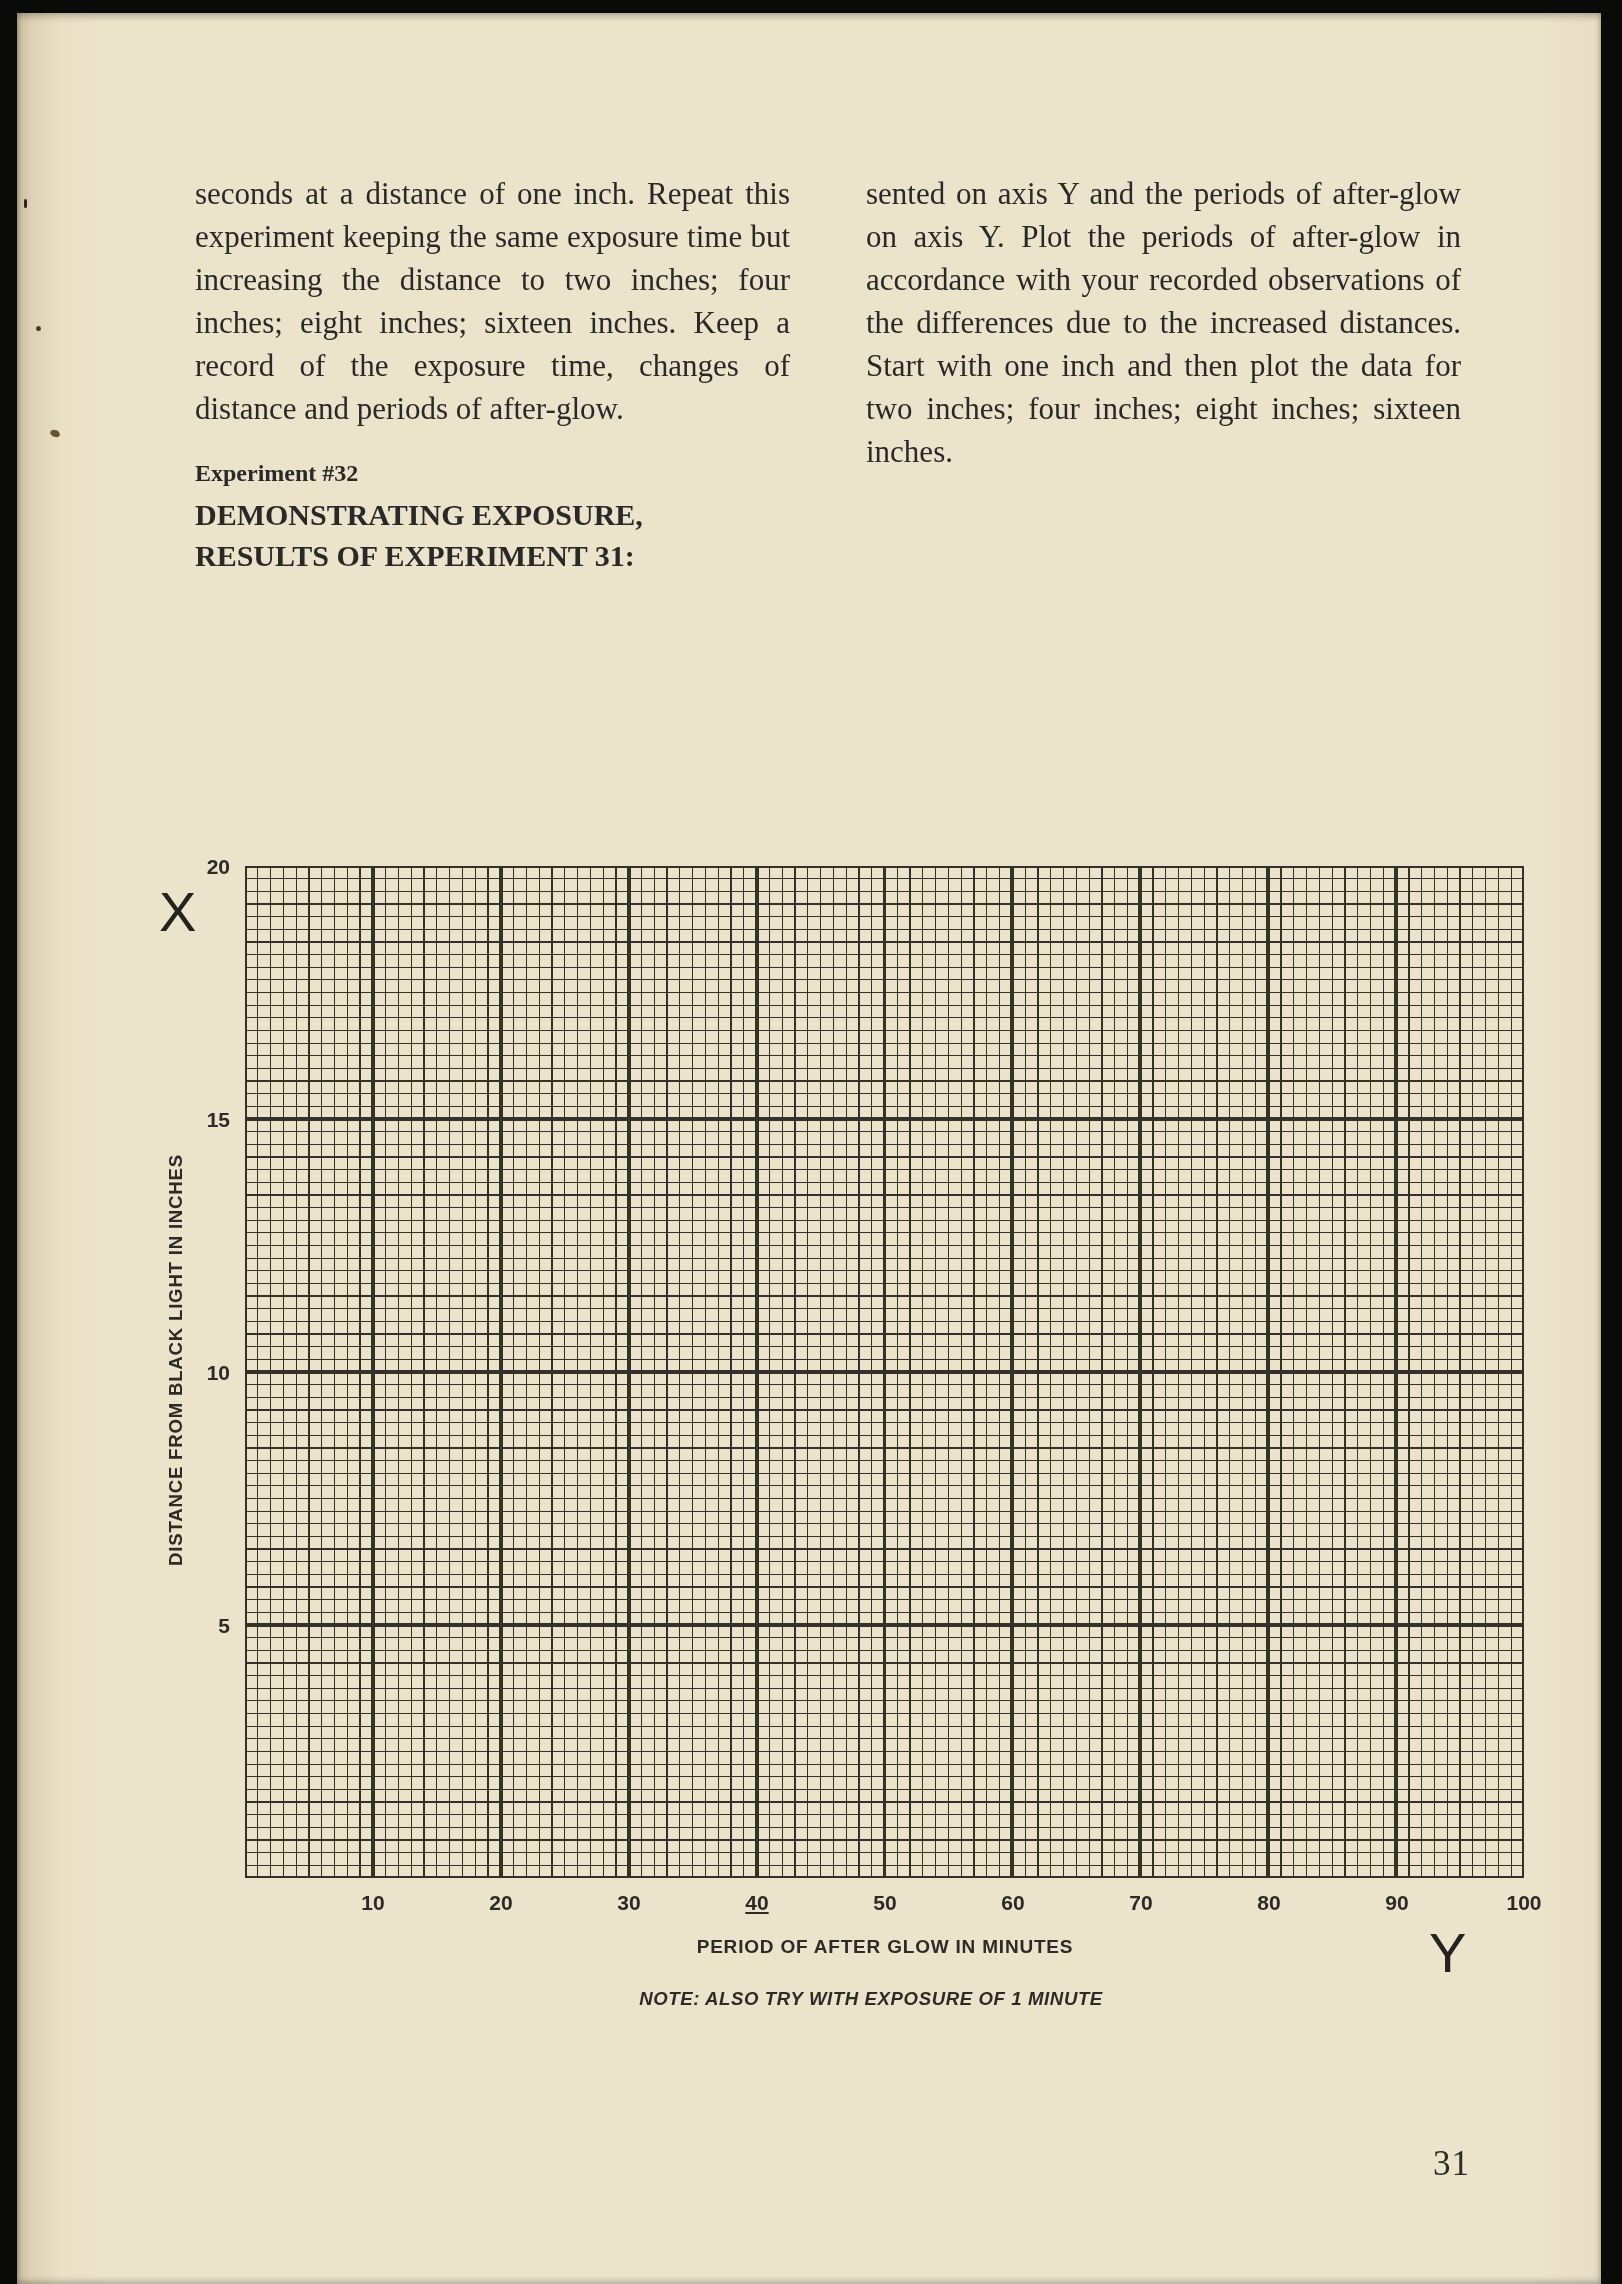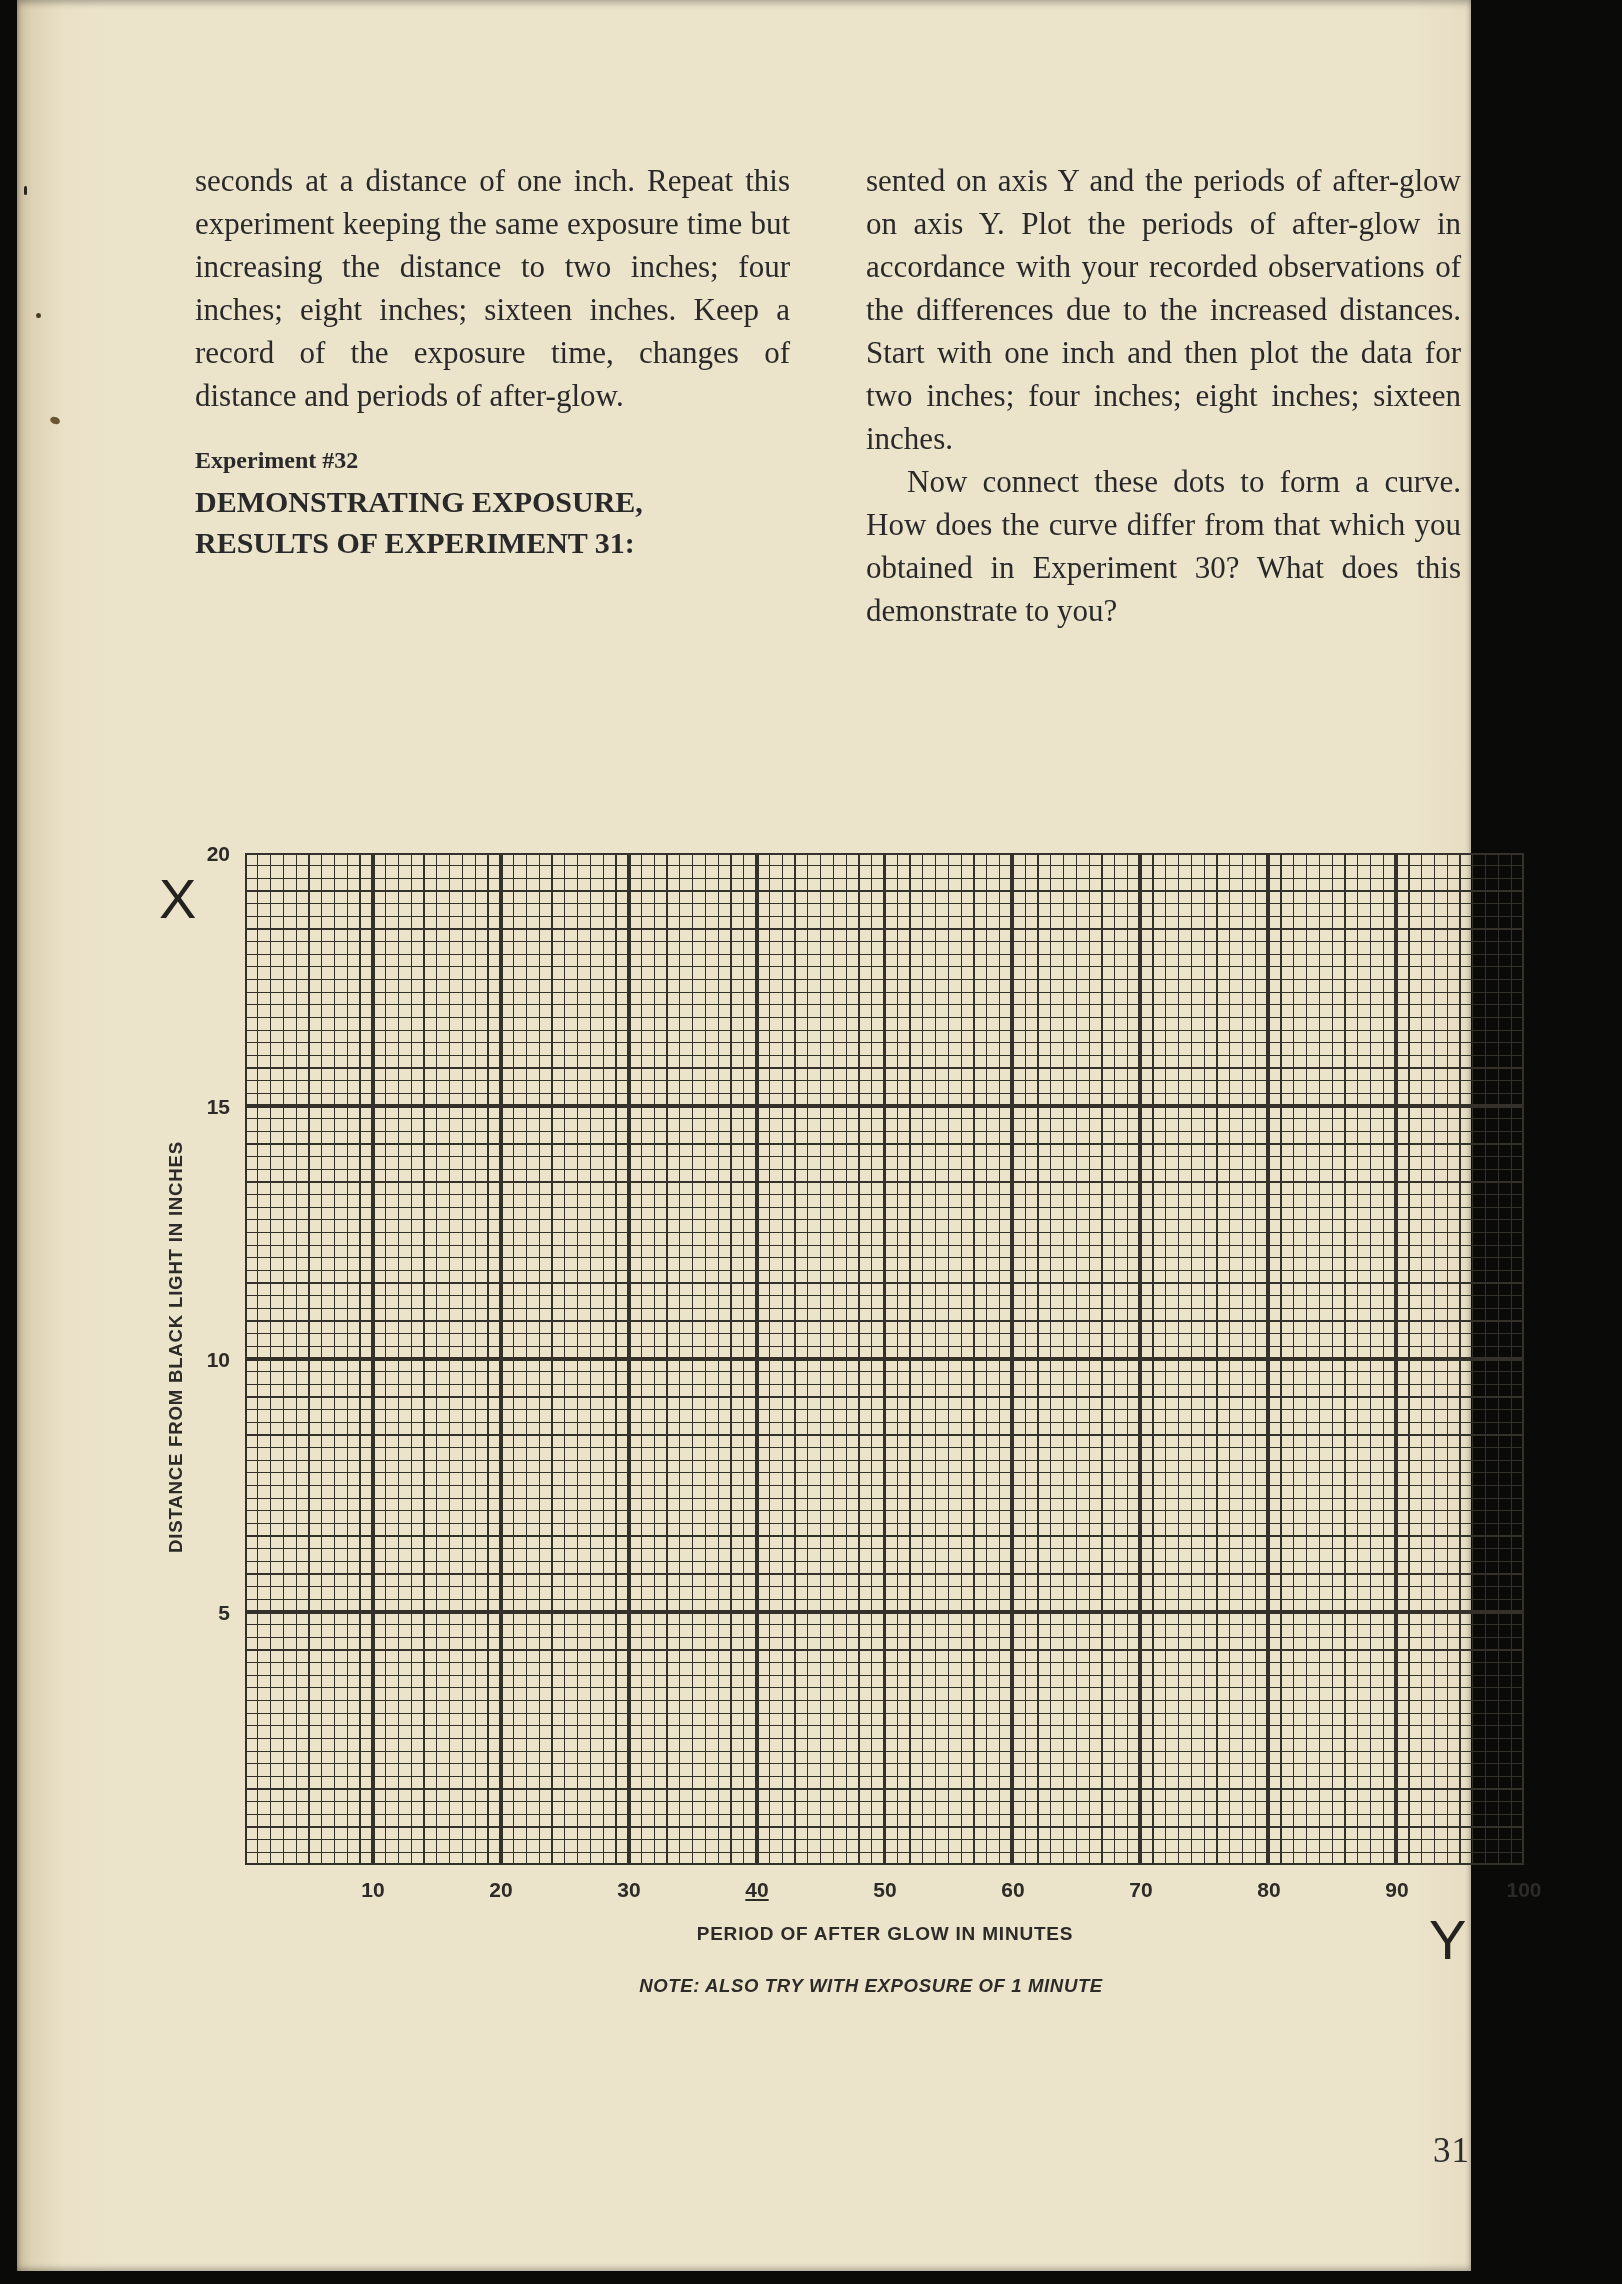--- a/index.html
+++ b/index.html
@@ -5,21 +5,21 @@
   html,body{margin:0;padding:0;}
   body{
     width:1623px;height:2284px;
     background:#0a0a09;
     position:relative;
     overflow:hidden;
     font-family:"Liberation Serif", serif;
   }
   .scan{position:absolute;inset:0;}
   .paper{
-    position:absolute;left:17px;top:0;width:1454px;height:2271px;
+    position:absolute;left:17px;top:13px;width:1584px;height:2271px;
     background:
       linear-gradient(90deg, #c9bc9d 0px, #ddd2b4 14.7px, #e9e0c6 45px, #ece3cb 90px, #ece3cb 96%, #e6dcc2 100%);
     box-shadow: inset 0 3.4px 6.8px rgba(0,0,0,.25), inset 0 -3.4px 5.6px rgba(0,0,0,.2);
   }
   .speck{position:absolute;border-radius:50%;}
   .speck.s1{left:33px;top:417px;width:10px;height:7.3px;background:#6b5430;transform:rotate(20deg);}
   .speck.s2{left:19px;top:313px;width:4.5px;height:5px;background:#4a3a22;}
   .speck.s3{left:6.8px;top:186px;width:3.4px;height:9px;background:#2a2520;border-radius:1.7px;}
 
   
@@ -97,21 +97,20 @@
 
     <div class="text-cols">
       <div class="col">
         <p class="body-p">seconds at a distance of one inch. Repeat this experiment keeping the same exposure time but increasing the distance to two inches; four inches; eight inches; sixteen inches. Keep a record of the exposure time, changes of distance and periods of after-glow.</p>
         <p class="h first">Experiment #32</p>
         <p class="h">DEMONSTRATING EXPOSURE,</p>
         <p class="h">RESULTS OF EXPERIMENT 31:</p>
       </div>
       <div class="col">
         <p class="body-p">sented on axis Y and the periods of after-glow on axis Y. Plot the periods of after-glow in accordance with your recorded observations of the differences due to the increased distances. Start with one inch and then plot the data for two inches; four inches; eight inches; sixteen inches.</p>
-        <p class="body-p indent">Now connect these dots to form a curve. How does the curve differ from that which you obtained in Experiment 30? What does this demonstrate to you?</p>
       </div>
     </div>
 
     <div class="graph">
       <div class="axis-letter x-letter">X</div>
       <div class="ylabel">DISTANCE FROM BLACK LIGHT IN INCHES</div>
 
       <svg id="grid-svg" width="1279" height="1012" viewBox="0 0 2270 1796" shape-rendering="crispEdges">
           <line x1="22.7" y1="0" x2="22.7" y2="1796" stroke="#34312a" stroke-width="2.2"></line>
           <line x1="45.4" y1="0" x2="45.4" y2="1796" stroke="#34312a" stroke-width="2.2"></line>

